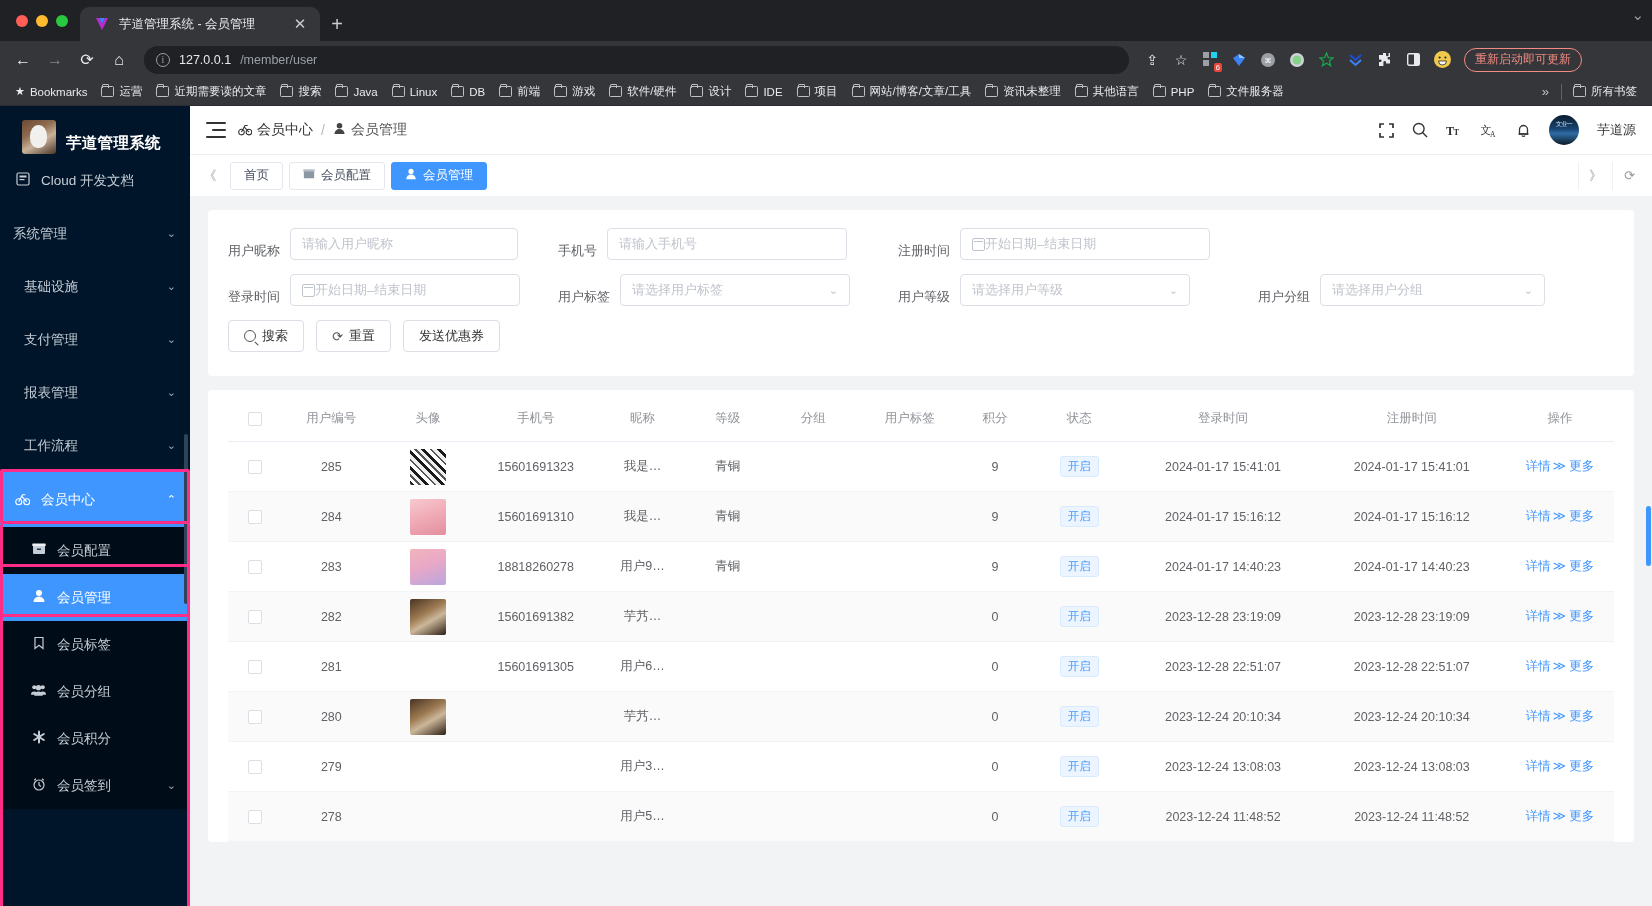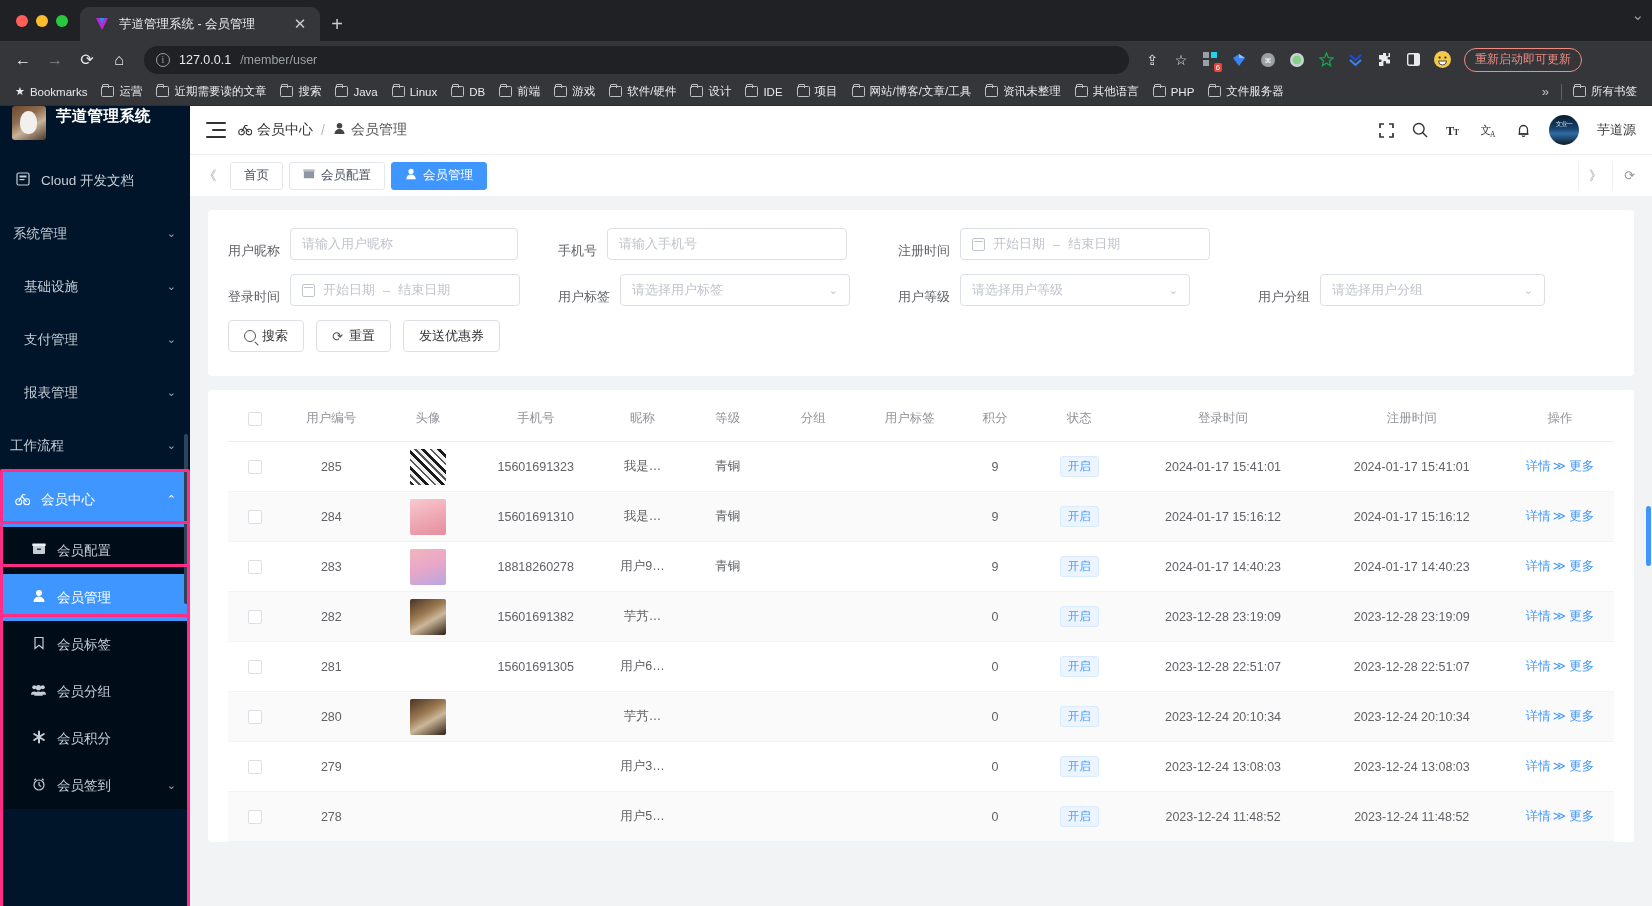--- a/index.html
+++ b/index.html
@@ -78,21 +78,21 @@
   .bm-sep { width: 1px; height: 16px; background: #5f6368; margin: 0 4px; }
 
   
   .app { flex: 1; display: flex; overflow: hidden; background: #f2f3f5; position: relative; }
 
   
   .sidebar {
     width: 190px; flex: 0 0 190px; background: #001529; color: #fff;
     display: flex; flex-direction: column; overflow: hidden; position: relative;
   }
-  .side-logo { height: 48px; display: flex; align-items: flex-start; gap: 10px; padding: 0 12px; }
+  .side-logo { height: 48px; display: flex; align-items: flex-end; gap: 10px; padding: 0 22px; }
   .logo-img { width: 34px; height: 34px; border-radius: 3px; flex: 0 0 34px;
               background: linear-gradient(150deg,#6b4a34 0%,#8e6b4e 35%,#c9b29a 60%,#4b3628 100%);
               position: relative; overflow: hidden; }
   .logo-img::after { content:""; position:absolute; left:8px; top:5px; width:17px; height:23px;
                      background:#f2f0ec; border-radius: 48% 48% 44% 44%; }
   .logo-txt { font-size: 15.5px; font-weight: bold; letter-spacing: .3px; }
 
   .side-scroll { flex: 1; overflow: hidden; position: relative; }
   .side-item {
     height: 53px; display: flex; align-items: center; padding: 0 14px; gap: 10px;
@@ -151,21 +151,21 @@
   .card { background: #fff; border-radius: 4px; padding: 18px 20px 10px 20px; }
   .card + .card { margin-top: 14px; }
 
   .frow { display: flex; align-items: center; margin-bottom: 14px; }
   .fitem { display: flex; align-items: flex-end; gap: 10px; }
   .flabel { font-size: 13px; color: #606266; white-space: nowrap; }
   .fctl { height: 32px; border: 1px solid #dcdfe6; border-radius: 4px;
           display: flex; align-items: center; padding: 0 11px; font-size: 13px; color: #c0c4cc;
           background: #fff; }
   .fctl .caret { margin-left: auto; color: #c0c4cc; font-size: 11px; padding-left: 8px; }
-  .date-range { gap: 8px; }
+  .date-range { }
   .date-ic { width: 13px; height: 13px; border: 1.2px solid #c0c4cc; border-radius: 2px;
              position: relative; flex: 0 0 13px; }
   .date-ic::before { content:""; position:absolute; left:1px; right:1px; top:2.5px; height:1px; background:#c0c4cc; }
   .dash { color: #c0c4cc; }
   .dtxt { white-space: nowrap; }
 
   .btnrow { display: flex; gap: 12px; margin-bottom: 14px; }
   .btn { height: 32px; border: 1px solid #dcdfe6; border-radius: 4px; background: #fff;
          display: flex; align-items: center; gap: 6px; padding: 0 15px; font-size: 13px;
          color: #333; cursor: pointer; white-space: nowrap; }
@@ -402,21 +402,21 @@
           <span class="chev">⌄</span>
         </div>
         <div class="side-item nopad-label" style="padding-left:24px">
           <span>支付管理</span>
           <span class="chev">⌄</span>
         </div>
         <div class="side-item nopad-label" style="padding-left:24px">
           <span>报表管理</span>
           <span class="chev">⌄</span>
         </div>
-        <div class="side-item nopad-label" style="padding-left:10px">
+        <div class="side-item nopad-label" style="padding-left:24px">
           <span>工作流程</span>
           <span class="chev">⌄</span>
         </div>
 
         <div class="side-item active" style="height:55px">
           <span class="sic">
             <svg width="15" height="15" viewBox="0 0 16 16">
                 <circle cx="4" cy="11.5" r="3.2" fill="none" stroke="#fff" stroke-width="1.2"></circle>
                 <circle cx="12.5" cy="11.5" r="3.2" fill="none" stroke="#fff" stroke-width="1.2"></circle>
                 <path d="M4 11.5 L8 4 L11 4" fill="none" stroke="#fff" stroke-width="1.2"></path>

